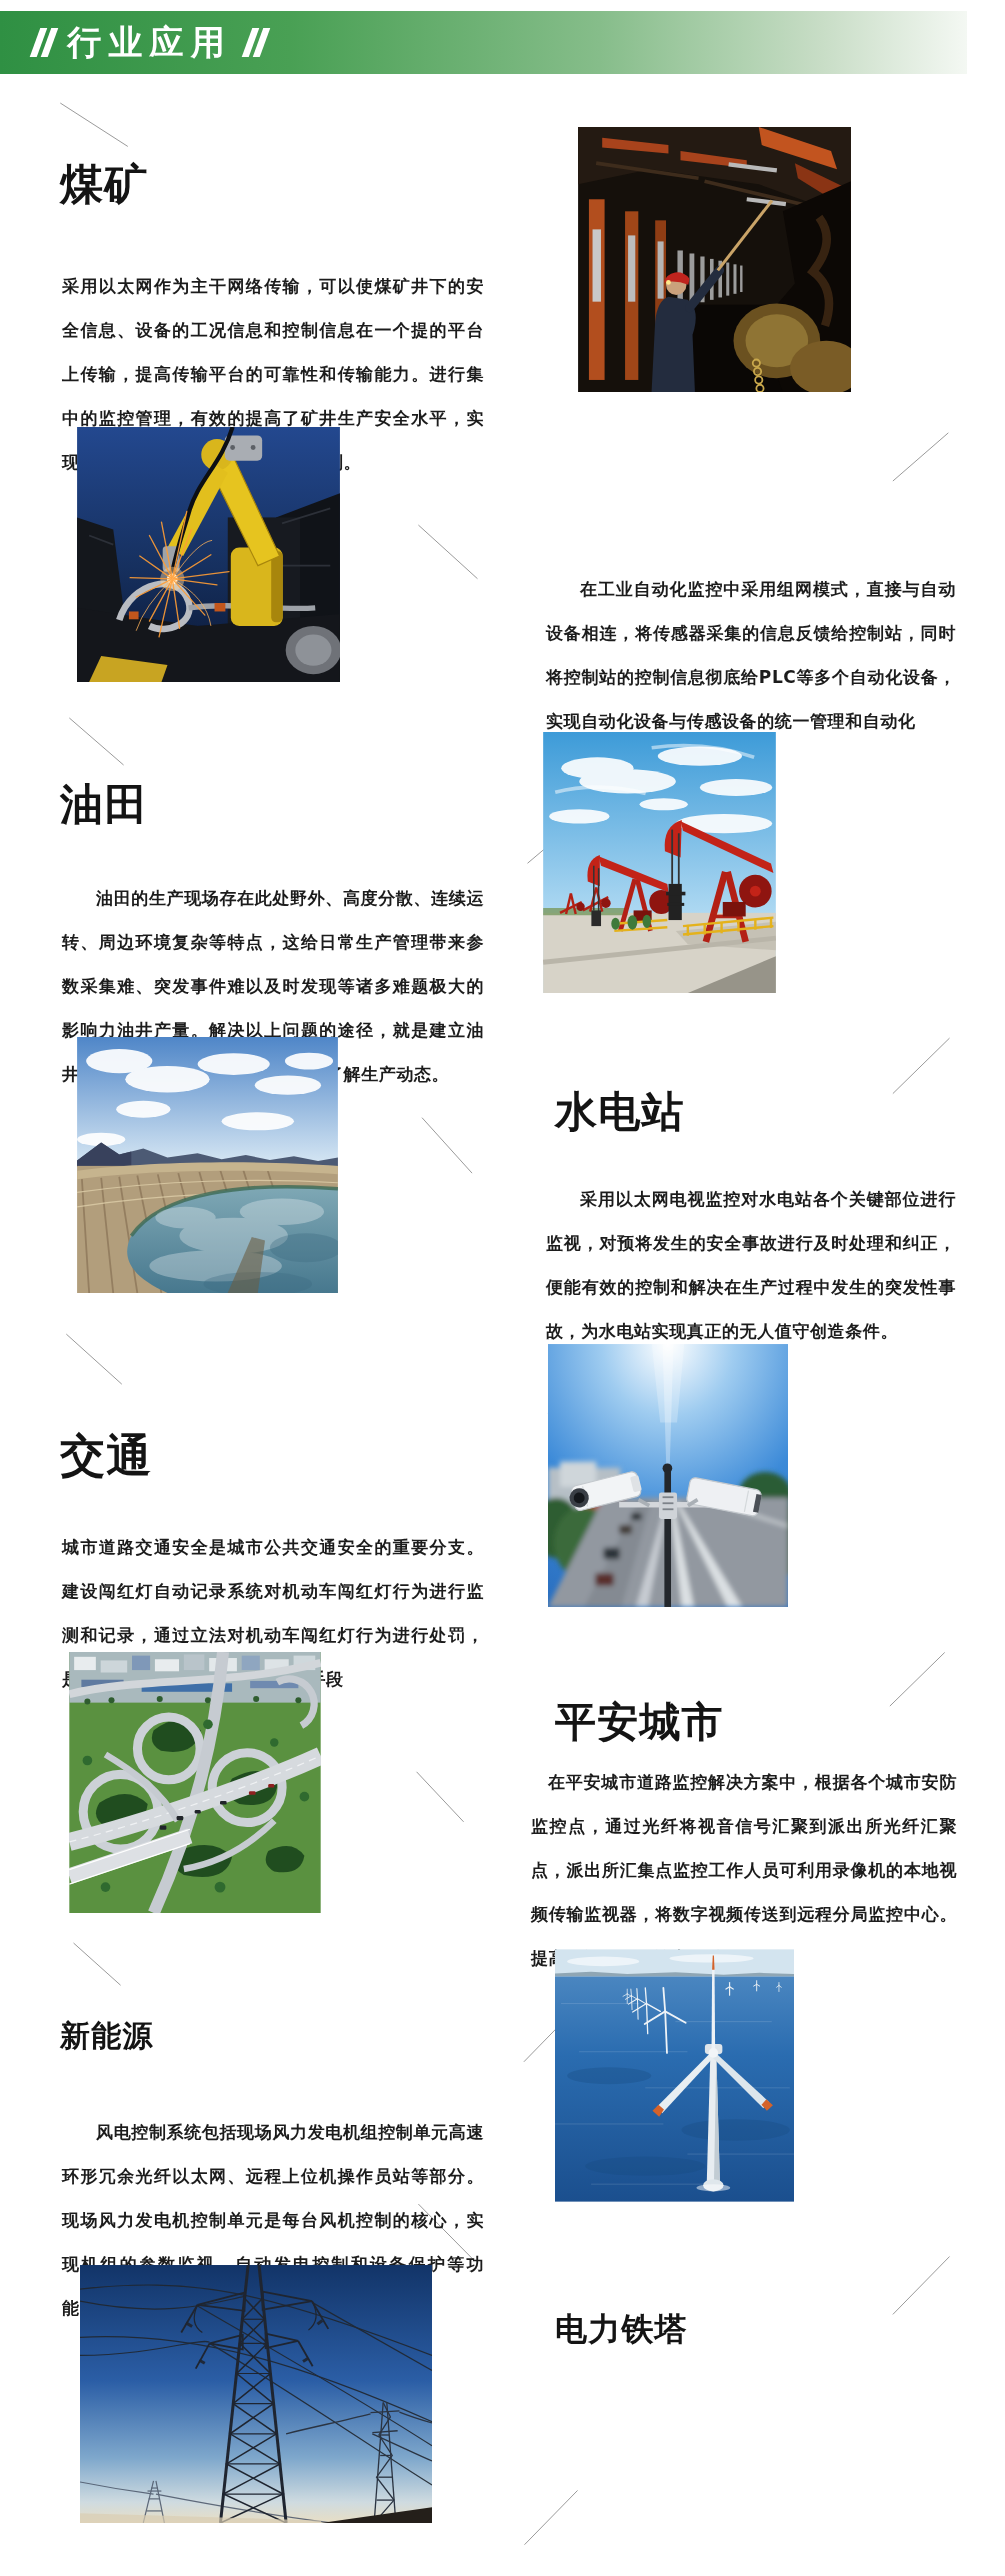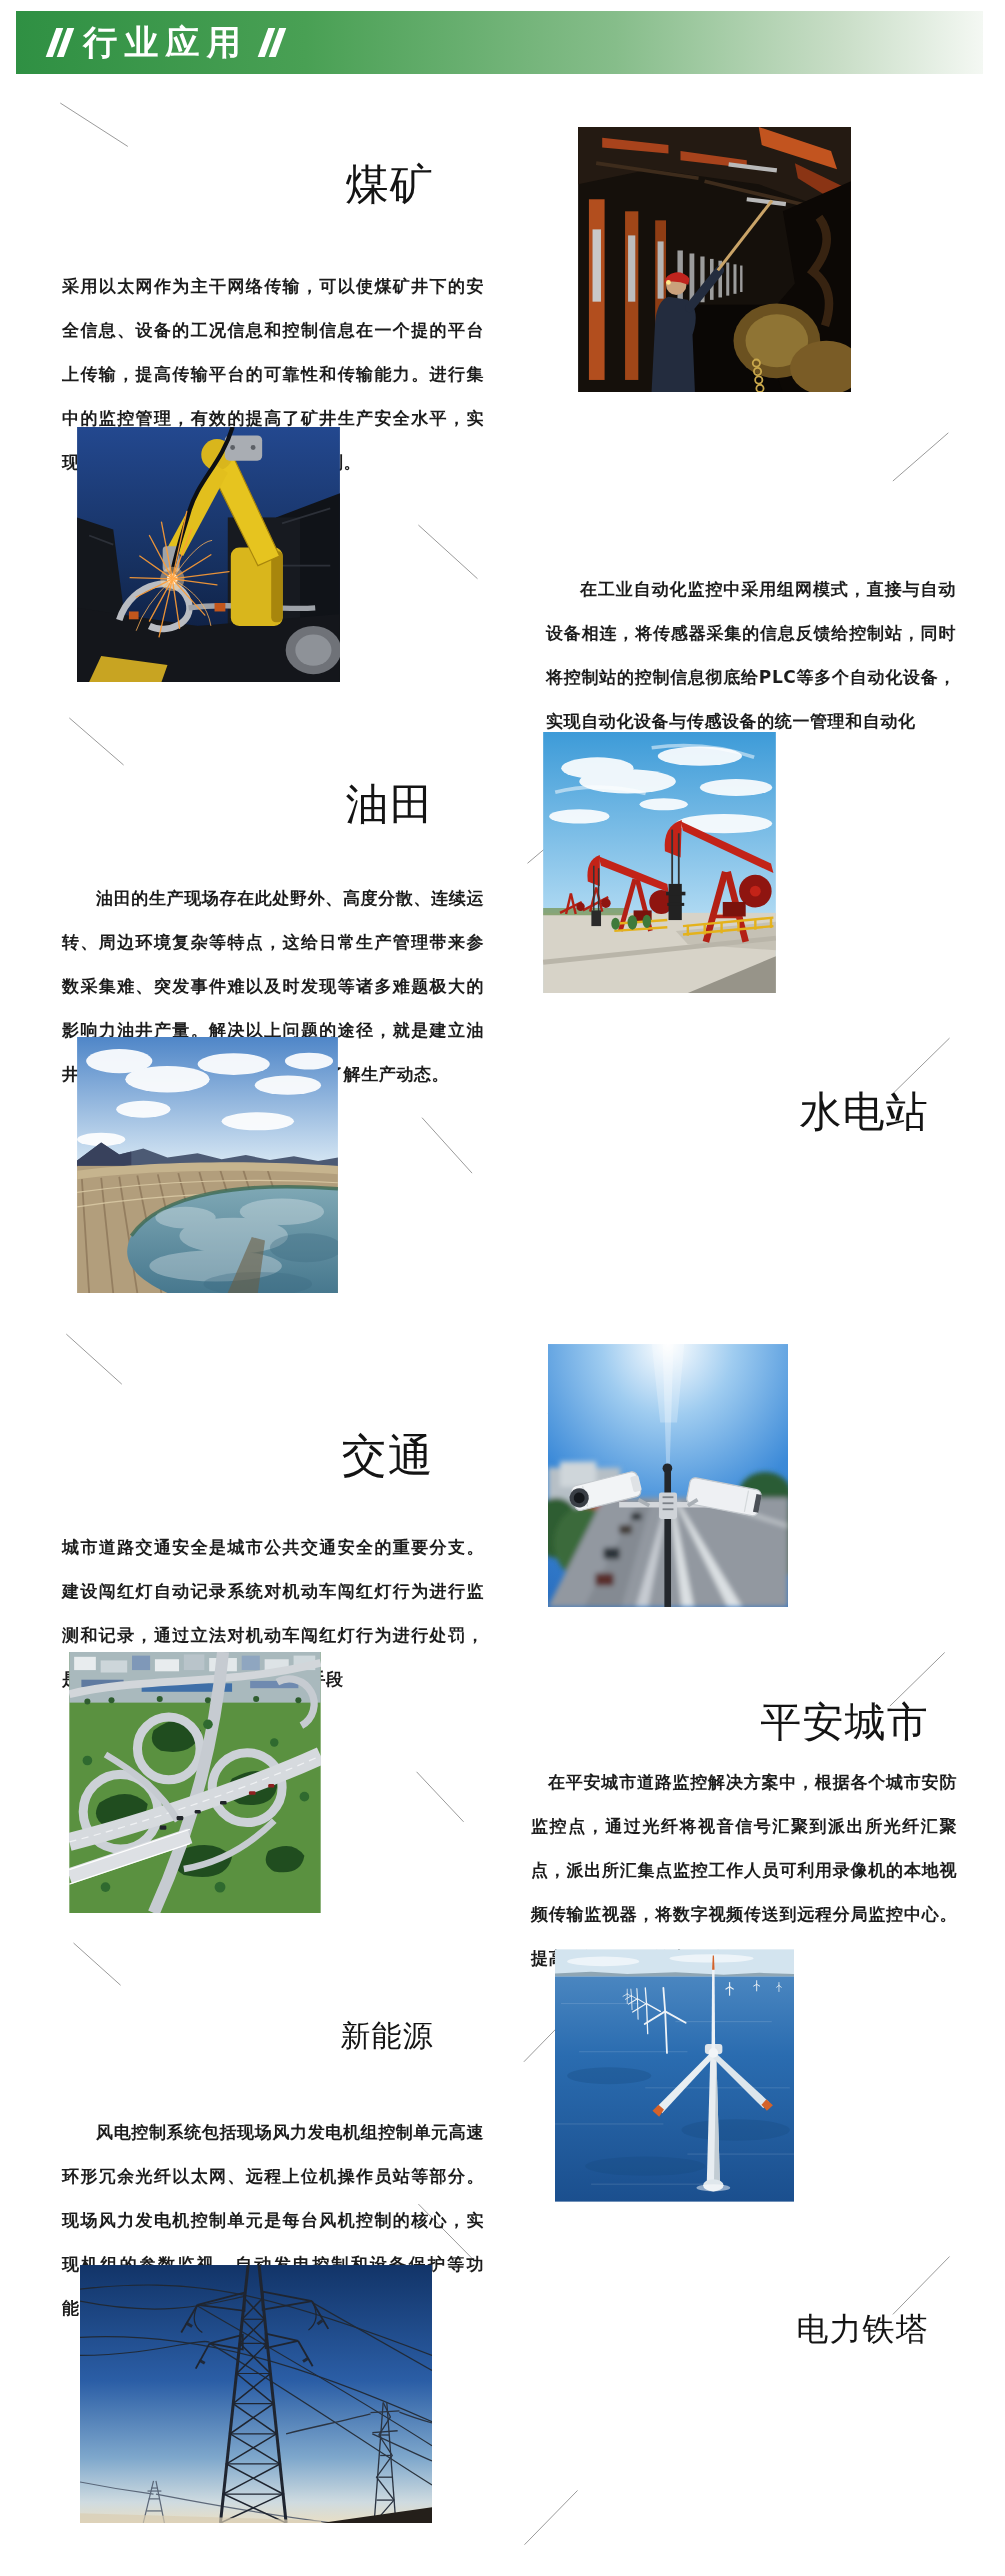--- a/index.html
+++ b/index.html
@@ -2,29 +2,29 @@
 <html style="font-size:9.7px"><head>
 <meta charset="utf-8">
 <style>
   * { margin:0; padding:0; box-sizing:border-box; }
   html,body { background:#ffffff; }
   body { font-family:"DejaVu Sans", sans-serif; }
   .page { position:relative; width:1005px; height:2576px; background:#fff; overflow:hidden; margin:0 auto; }
 
   
   .header-bar { position:absolute; left:0; top:11px; width:967px; height:63px;
-    background:linear-gradient(90deg,#2f9043 0%,#49a054 30%,#86bd8a 62%,#c8ddc6 85%,#f4f8f3 100%);margin-left:16px; }
+    background:linear-gradient(90deg,#2f9043 0%,#49a054 30%,#86bd8a 62%,#c8ddc6 85%,#f4f8f3 100%); }
   .header-inner { position:absolute; left:30px; top:0; height:63px; display:flex; align-items:center; }
   .slash-group { display:inline-flex; align-items:center; margin:0 2.4px; }
   .slash-group i { display:inline-block; width:6.6px; height:29px; background:#fff; transform:skewX(-20deg); margin:0 2.4px; }
   .page-title { font-family:"DejaVu Serif", serif; font-size:34px; font-weight:600; color:#fff;
     letter-spacing:7.2px; margin:0 9.7px; white-space:nowrap; }
 
   
-  .sec-title { position:absolute; text-align:right; font-weight:400; color:#141414; letter-spacing:1.2px; white-space:nowrap; }
+  .sec-title { position:absolute; text-align:left; font-weight:700; color:#141414; letter-spacing:1.2px; white-space:nowrap; }
   .sec-body { position:absolute; font-size:17px; line-height:44px; color:#1c1c1c; font-weight:600;
     text-align:justify; letter-spacing:0.6px; }
   .ind2 { text-indent:2em; }
   .ind1 { text-indent:1em; }
 
   .photo { position:absolute; overflow:hidden; }
   .photo svg { display:block; width:100%; height:100%; }
 
   .decor { position:absolute; left:0; top:0; width:1005px; height:2576px; pointer-events:none; }
 </style>
@@ -331,20 +331,21 @@
           <ellipse cx="230" cy="380" rx="110" ry="26"></ellipse>
       </g>
       <g fill="#3c6a80" opacity=".35">
         <ellipse cx="380" cy="350" rx="60" ry="24"></ellipse>
           <ellipse cx="300" cy="410" rx="90" ry="20"></ellipse>
       </g>
       <polygon points="250,425 290,332 312,338 300,425" fill="#6b5d42" opacity=".6"></polygon>
     </svg>
   </div>
   <h2 class="sec-title" style="left:555px;top:1084px;width:374px;font-size:42px;">水电站</h2>
+  <p class="sec-body ind2" style="left:546px;top:1177px;width:410px;">采用以太网电视监控对水电站各个关键部位进行监视，对预将发生的安全事故进行及时处理和纠正，便能有效的控制和解决在生产过程中发生的突发性事故，为水电站实现真正的无人值守创造条件。</p>
 
   <h2 class="sec-title" style="left:60px;top:1426px;width:374px;font-size:45px;">交通</h2>
   <p class="sec-body" style="left:62px;top:1525px;width:422px;">城市道路交通安全是城市公共交通安全的重要分支。建设闯红灯自动记录系统对机动车闯红灯行为进行监测和记录，通过立法对机动车闯红灯行为进行处罚，是遏制机动车闯红灯行为的重要手段</p>
   <div class="photo" style="left:548px;top:1344px;width:240px;height:263px;">
     <svg viewBox="0 0 398 436">
       <defs>
         <radialGradient id="tsky" cx=".5" cy="0" r="1.1">
           <stop offset="0" stop-color="#ffffff"></stop>
             <stop offset=".25" stop-color="#9fccf0"></stop>
           <stop offset=".6" stop-color="#3c8ad8"></stop>

